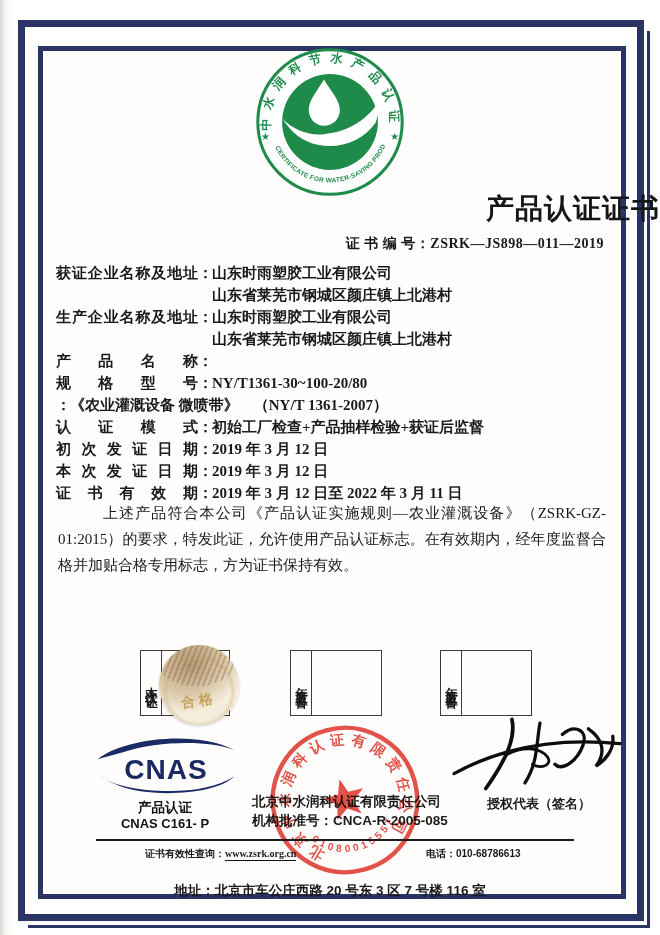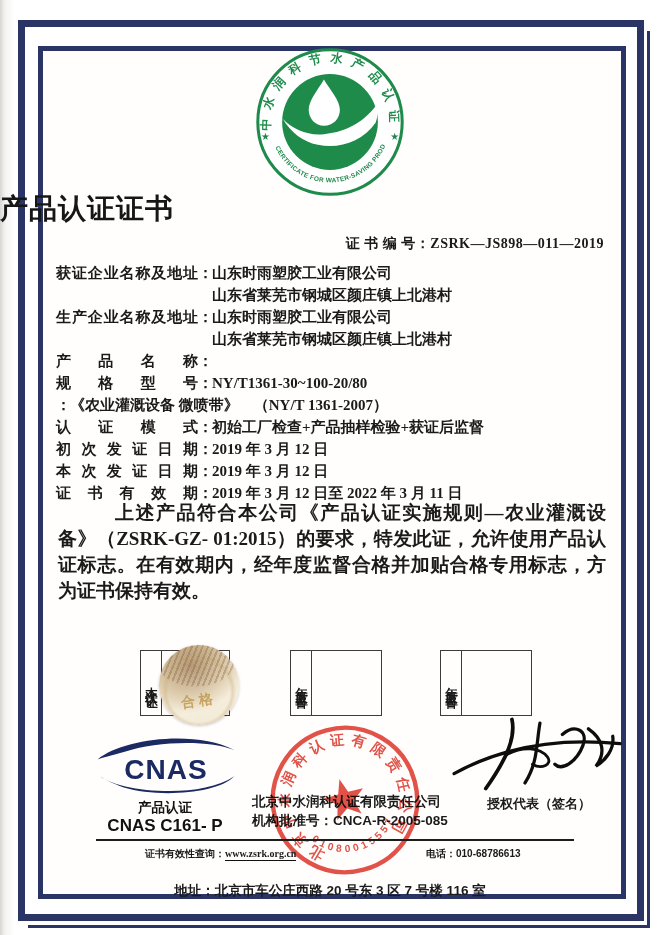--- a/index.html
+++ b/index.html
@@ -11,38 +11,38 @@
         border:7px solid #2a3566;
         box-shadow:5px 6px 0 -2px #ffffff, 8px 9px 0 -2px #2a3566;}
   .frame-inner{position:absolute;left:38px;top:46px;right:34px;bottom:36px;
         border:5px solid #2a3566;background:#fffefd;}
   .abs{position:absolute;}
 
   
   .logo{left:254px;top:46px;width:152px;height:152px;}
 
   
-  .title{left:0;top:190px;width:100%;text-align:left;font-size:28px;font-weight:800;
+  .title{left:0;top:190px;width:100%;text-align:right;font-size:28px;font-weight:800;
          letter-spacing:1px;font-family:"Liberation Sans","DejaVu Sans",sans-serif;color:#161616;}
 
   
   .certno{left:0;top:235px;width:100%;text-align:right;padding-right:76px;box-sizing:border-box;
           font-size:14px;font-weight:600;letter-spacing:.5px;margin-left:20px;}
 
   
   .fields{left:56px;top:262px;right:48px;font-size:15px;line-height:22px;}
   .frow{display:flex;align-items:flex-start;}
   .flabel{flex:none;display:inline-block;width:142px;text-align:justify;text-align-last:justify;
           font-weight:700;font-family:"Liberation Sans","DejaVu Sans",sans-serif;}
   .fcolon{flex:none;width:14px;font-weight:700;font-family:"Liberation Sans","DejaVu Sans",sans-serif;}
   .fval{flex:1;font-weight:600;}
 
   
-  .statement{left:58px;top:500px;right:54px;font-size:19px;line-height:26px;
-             text-indent:3em;font-weight:700;text-align:justify;}
+  .statement{left:58px;top:500px;right:54px;font-size:15px;line-height:26px;
+             text-indent:3em;font-weight:400;text-align:justify;}
 
   
   .ibox{position:absolute;top:650px;height:64px;border:1.5px solid #3c3c3c;display:flex;background:transparent;}
   .ibox .strip{flex:none;width:20px;border-right:1.5px solid #3c3c3c;display:flex;align-items:center;justify-content:center;}
   .vtext{writing-mode:vertical-rl;text-orientation:upright;font-size:12.5px;font-weight:700;letter-spacing:3px;}
   .box1{left:140px;width:88px;}
   .box2{left:290px;width:90px;}
   .box3{left:440px;width:90px;}
   .sticker{position:absolute;left:18px;top:-6px;width:80px;height:80px;border-radius:50%;
     background:
@@ -53,21 +53,21 @@
   .sticker::before{content:"";position:absolute;inset:0;border-radius:50%;
     background:repeating-linear-gradient(112deg, rgba(118,84,48,.30) 0 2px, rgba(255,255,255,0) 2px 5px);
     clip-path:ellipse(48% 30% at 46% 22%);}
   .sticker-text{position:absolute;left:0;right:0;bottom:15px;text-align:center;color:#bf9a4e;
     font-size:14px;letter-spacing:4px;font-weight:700;opacity:.85;transform:rotate(-8deg);}
 
   
   .cnas-svg{left:90px;top:737px;width:150px;height:58px;}
   .cnas-cap1{left:90px;top:799px;width:150px;text-align:center;font-size:13.5px;font-weight:700;
              font-family:"Liberation Sans","DejaVu Sans",sans-serif;color:#111;}
-  .cnas-cap2{left:90px;top:816px;width:150px;text-align:center;font-size:17px;font-weight:700;
+  .cnas-cap2{left:90px;top:816px;width:150px;text-align:center;font-size:13px;font-weight:700;
              font-family:"Liberation Sans","DejaVu Sans",sans-serif;color:#111;}
 
   
   .issuer1{left:252px;top:793px;font-size:13.5px;font-weight:700;
            font-family:"Liberation Sans","DejaVu Sans",sans-serif;}
   .issuer2{left:252px;top:812px;font-size:13.5px;font-weight:700;
            font-family:"Liberation Sans","DejaVu Sans",sans-serif;}
 
   
   .seal{left:267px;top:722px;width:156px;height:156px;opacity:.88;mix-blend-mode:multiply;}

